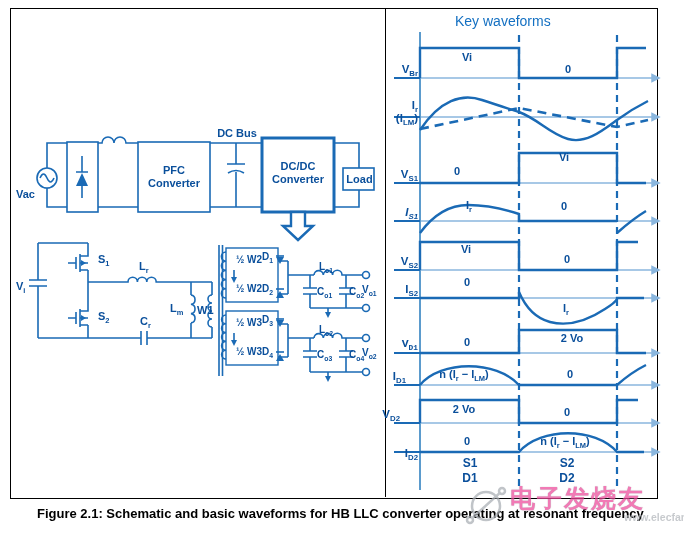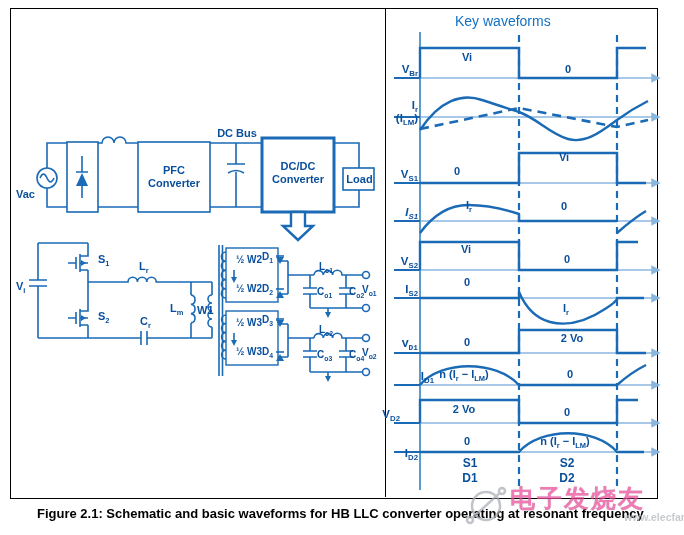--- a/index.html
+++ b/index.html
@@ -187,21 +187,21 @@
   <div class="wavetitle">Key waveforms</div>
 
   <div class="lbl rt rowlbl" style="left:374px;top:63px;width:44px;"><span>V</span><sub>Br</sub></div>
   <div class="lbl rt rowlbl" style="left:374px;top:99px;width:44px;"><span>I</span><sub>r</sub></div>
   <div class="lbl rt rowlbl" style="left:372px;top:112px;width:46px;"><span>(I</span><sub>LM</sub><span>)</span></div>
   <div class="lbl rt rowlbl" style="left:374px;top:168px;width:44px;"><span>V</span><sub>S1</sub></div>
   <div class="lbl rt rowlbl" style="left:374px;top:206px;width:44px;font-style:italic;"><span>I</span><sub>S1</sub></div>
   <div class="lbl rt rowlbl" style="left:374px;top:255px;width:44px;"><span>V</span><sub>S2</sub></div>
   <div class="lbl rt rowlbl" style="left:374px;top:283px;width:44px;"><span>I</span><sub>S2</sub></div>
   <div class="lbl rt rowlbl" style="left:374px;top:338px;width:44px;font-family:Liberation Mono, monospace;"><span>V</span><sub>D1</sub></div>
-  <div class="lbl rt rowlbl" style="left:390px;top:370px;width:44px;"><span>I</span><sub>D1</sub></div>
+  <div class="lbl rt rowlbl" style="left:362px;top:370px;width:44px;"><span>I</span><sub>D1</sub></div>
   <div class="lbl rt rowlbl" style="left:356px;top:408px;width:44px;"><span>V</span><sub>D2</sub></div>
   <div class="lbl rt rowlbl" style="left:374px;top:447px;width:44px;"><span>I</span><sub>D2</sub></div>
 
   <div class="lbl ctr" style="left:432px;top:51px;width:70px;">Vi</div>
   <div class="lbl ctr" style="left:533px;top:63px;width:70px;">0</div>
   <div class="lbl ctr" style="left:422px;top:165px;width:70px;">0</div>
   <div class="lbl ctr" style="left:529px;top:151px;width:70px;">Vi</div>
   <div class="lbl ctr" style="left:434px;top:199px;width:70px;"><span>I</span><sub>r</sub></div>
   <div class="lbl ctr" style="left:529px;top:200px;width:70px;">0</div>
   <div class="lbl ctr" style="left:431px;top:243px;width:70px;">Vi</div>

